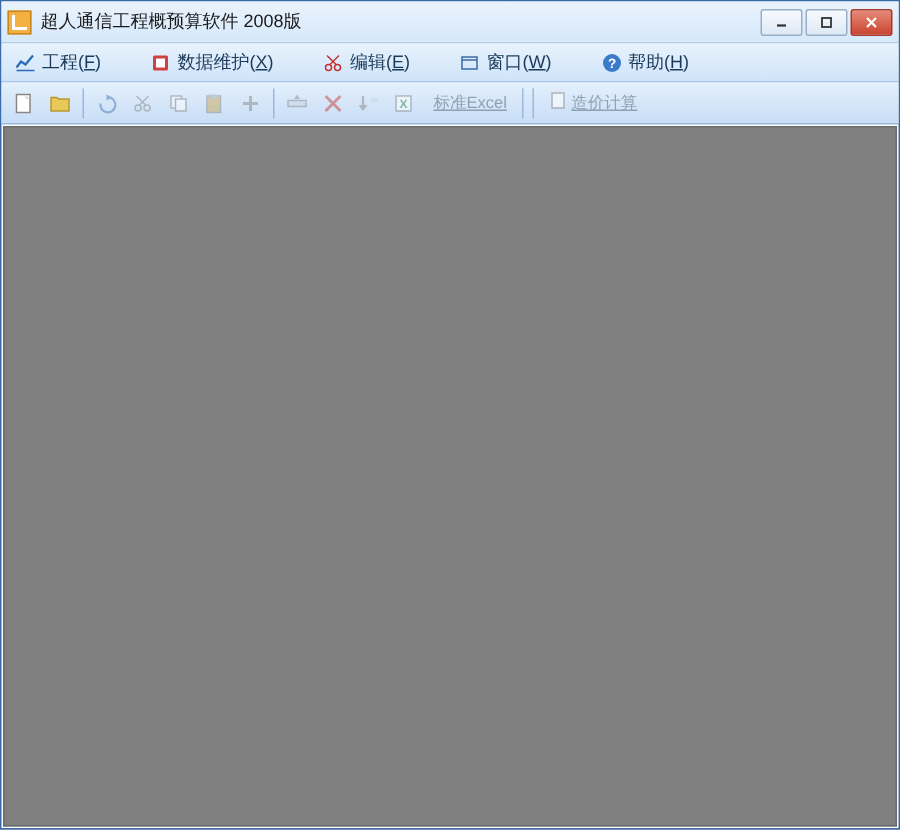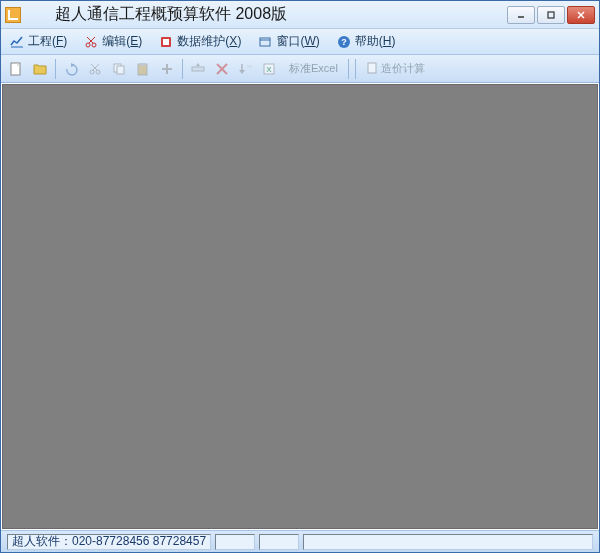--- a/index.html
+++ b/index.html
@@ -1,33 +1,33 @@
 <!DOCTYPE html>
 <html><head>
 <meta charset="utf-8">
 <style>
 * { margin: 0; padding: 0; box-sizing: border-box; }
 body { font-family: "Microsoft YaHei", SimSun, Arial, sans-serif; font-size: 12px; background: #4a7ab8; }
 .window { width: 600px; height: 553px; background: #fff; display: flex; flex-direction: column; border: 1px solid #3a6aa8; }
 .titlebar { height: 28px; background: linear-gradient(#eaf3fc, #d6e8fb); display: flex; align-items: center; padding: 0 4px; border-bottom: 1px solid #b8cce4; }
 .title-icon { width: 16px; height: 16px; background: #f5b042; border: 1px solid #c88820; margin-right: 6px; position: relative; }
 .title-icon::after { content: ""; position: absolute; top: 2px; left: 2px; width: 8px; height: 8px; border-left: 2px solid #fff; border-bottom: 2px solid #fff; }
-.title-text { flex: 1; color: #1a1a1a; font-size: 16px; margin-left: 28px; }
+.title-text { flex: 1; color: #1a1a1a; font-size: 12px; }
 .win-controls { display: flex; gap: 2px; }
 .win-btn { width: 28px; height: 18px; background: linear-gradient(#f8fafd, #dde8f5); border: 1px solid #9aaec6; border-radius: 2px; display: flex; align-items: center; justify-content: center; cursor: pointer; }
 .win-btn.close { background: linear-gradient(#e68a7a, #c84530); border-color: #a83828; }
 .win-btn svg { width: 10px; height: 10px; }
-.menubar { height: 26px; background: linear-gradient(#e8f2fc, #cfe4fa); display: flex; align-items: center; padding: 0 4px; border-bottom: 1px solid #a8c4e8; gap: 8px; }
+.menubar { height: 26px; background: linear-gradient(#e8f2fc, #cfe4fa); display: flex; align-items: center; padding: 0 4px; border-bottom: 1px solid #a8c4e8; gap: 24px; }
 .menu-item { display: flex; align-items: center; gap: 3px; padding: 2px 4px; cursor: pointer; color: #1a3a5a; }
 .menu-icon { width: 16px; height: 16px; display: flex; align-items: center; justify-content: center; }
 .toolbar { height: 28px; background: linear-gradient(#e4f0fc, #c8ddf6); display: flex; align-items: center; padding: 0 4px; border-bottom: 1px solid #98b8de; gap: 2px; }
 .tb-btn { width: 22px; height: 22px; display: flex; align-items: center; justify-content: center; cursor: pointer; border-radius: 2px; }
 .tb-btn.disabled { opacity: 0.5; cursor: default; }
 .tb-sep { width: 1px; height: 20px; background: #98b8de; margin: 0 2px; }
-.tb-text-btn { height: 22px; padding: 0 6px; display: flex; align-items: center; gap: 3px; color: #5a6a7a; cursor: pointer; border-radius: 2px; font-size: 11px; }
+.tb-text-btn { height: 22px; padding: 0 6px; display: flex; align-items: center; gap: 3px; color: #5a6a7a; cursor: pointer; border-radius: 2px; font-size: 11px; text-decoration: underline; }
 .tb-text-btn.disabled { opacity: 0.55; cursor: default; }
 .workspace { flex: 1; background: #808080; border: 1px solid #6a6a6a; margin: 1px; }
 .statusbar { height: 22px; background: linear-gradient(#d8e8fa, #c0d8f2); display: flex; align-items: center; padding: 0 6px; border-top: 1px solid #a8c4e8; gap: 4px; color: #1a3a6a; }
 .status-cell { border: 1px inset #b8cce4; height: 16px; padding: 0 4px; display: flex; align-items: center; background: #e8f2fc; }
 .status-cell.main { min-width: 200px; }
 .status-cell.small { width: 40px; }
 .status-cell.wide { flex: 1; }
 .accel { text-decoration: underline; }
 </style>
 </head>
@@ -63,36 +63,36 @@
           <svg width="14" height="14" viewBox="0 0 14 14">
             <polyline points="1,10 4,6 7,8 12,2" fill="none" stroke="#2a6ab8" stroke-width="1.5"></polyline>
             <line x1="1" y1="12" x2="13" y2="12" stroke="#2a6ab8"></line>
           </svg>
         </span>
       <span><span>工程</span>(<span class="accel">F</span>)</span>
     </div>
     <div class="menu-item">
       <span class="menu-icon">
           <svg width="14" height="14" viewBox="0 0 14 14">
+            <rect x="2" y="2" width="10" height="10" fill="#d04040" rx="1"></rect>
+            <rect x="4" y="4" width="6" height="6" fill="#fff"></rect>
+          </svg>
+        </span>
+      <span><span>数据维护</span>(<span class="accel">X</span>)</span>
+    </div>
+    <div class="menu-item">
+      <span class="menu-icon">
+          <svg width="14" height="14" viewBox="0 0 14 14">
             <circle cx="4" cy="10" r="2" fill="none" stroke="#c83030"></circle>
             <circle cx="10" cy="10" r="2" fill="none" stroke="#c83030"></circle>
             <line x1="5" y1="8" x2="11" y2="2" stroke="#c83030"></line>
             <line x1="9" y1="8" x2="3" y2="2" stroke="#c83030"></line>
           </svg>
         </span>
       <span><span>编辑</span>(<span class="accel">E</span>)</span>
-    </div>
-    <div class="menu-item">
-      <span class="menu-icon">
-          <svg width="14" height="14" viewBox="0 0 14 14">
-            <rect x="2" y="2" width="10" height="10" fill="#d04040" rx="1"></rect>
-            <rect x="4" y="4" width="6" height="6" fill="#fff"></rect>
-          </svg>
-        </span>
-      <span><span>数据维护</span>(<span class="accel">X</span>)</span>
     </div>
     <div class="menu-item">
       <span class="menu-icon">
           <svg width="14" height="14" viewBox="0 0 14 14">
             <rect x="2" y="3" width="10" height="8" fill="none" stroke="#3a6aa8"></rect>
             <line x1="2" y1="5" x2="12" y2="5" stroke="#3a6aa8"></line>
           </svg>
         </span>
       <span><span>窗口</span>(<span class="accel">W</span>)</span>
     </div>
@@ -186,19 +186,13 @@
     <div class="tb-text-btn disabled">
       <span><svg width="12" height="12" viewBox="0 0 12 12">
             <rect x="2" y="1" width="8" height="10" fill="#fff" stroke="#888"></rect>
           </svg></span>
       <span>造价计算</span>
     </div>
   </div>
 
   <div class="workspace"></div>
 
-  <div class="statusbar">
-    <div class="status-cell main">超人软件：020-87728456 87728457</div>
-    <div class="status-cell small"></div>
-    <div class="status-cell small"></div>
-    <div class="status-cell wide"></div>
-  </div>
 </div>
 
 </body></html>

